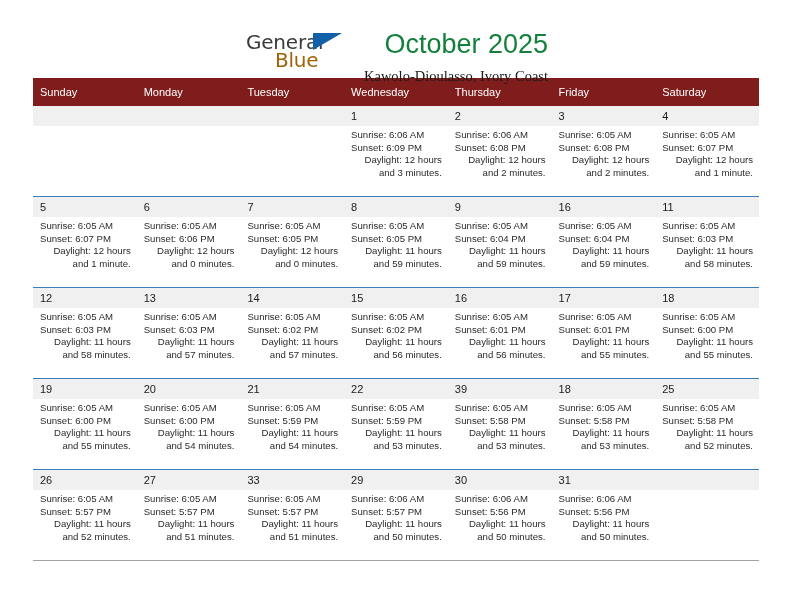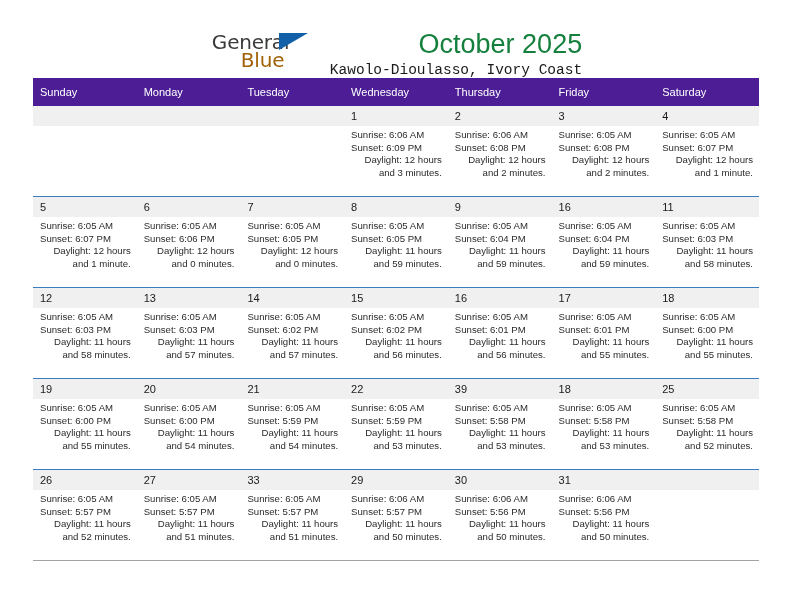--- a/index.html
+++ b/index.html
@@ -70,33 +70,34 @@
   .cal-title {
     font-size: 27px;
     line-height: 32px;
     color: #15803d;
     font-weight: normal;
     font-family: "Liberation Sans", sans-serif;
   }
   .cal-subtitle {
     font-size: 14.5px;
     line-height: 20px;
+    margin-top: 6px;
     color: #1a1a1a;
-    font-family: Liberation Mono, monospace;
+    font-family: Liberation Serif, serif;
   }
 
   
   .calendar {
     width: 726px;
     border-collapse: collapse;
     table-layout: fixed;
     margin-top: 8px;
   }
   .calendar th {
-    background: #4c1d95;
+    background: #7f1d1d;
     color: #ffffff;
     font-size: 11px;
     font-weight: normal;
     text-align: left;
     padding: 5px 0 5px 7px;
     height: 18px;
     border: none;
     font-family: "Liberation Sans", sans-serif;
   }
   .calendar td {

